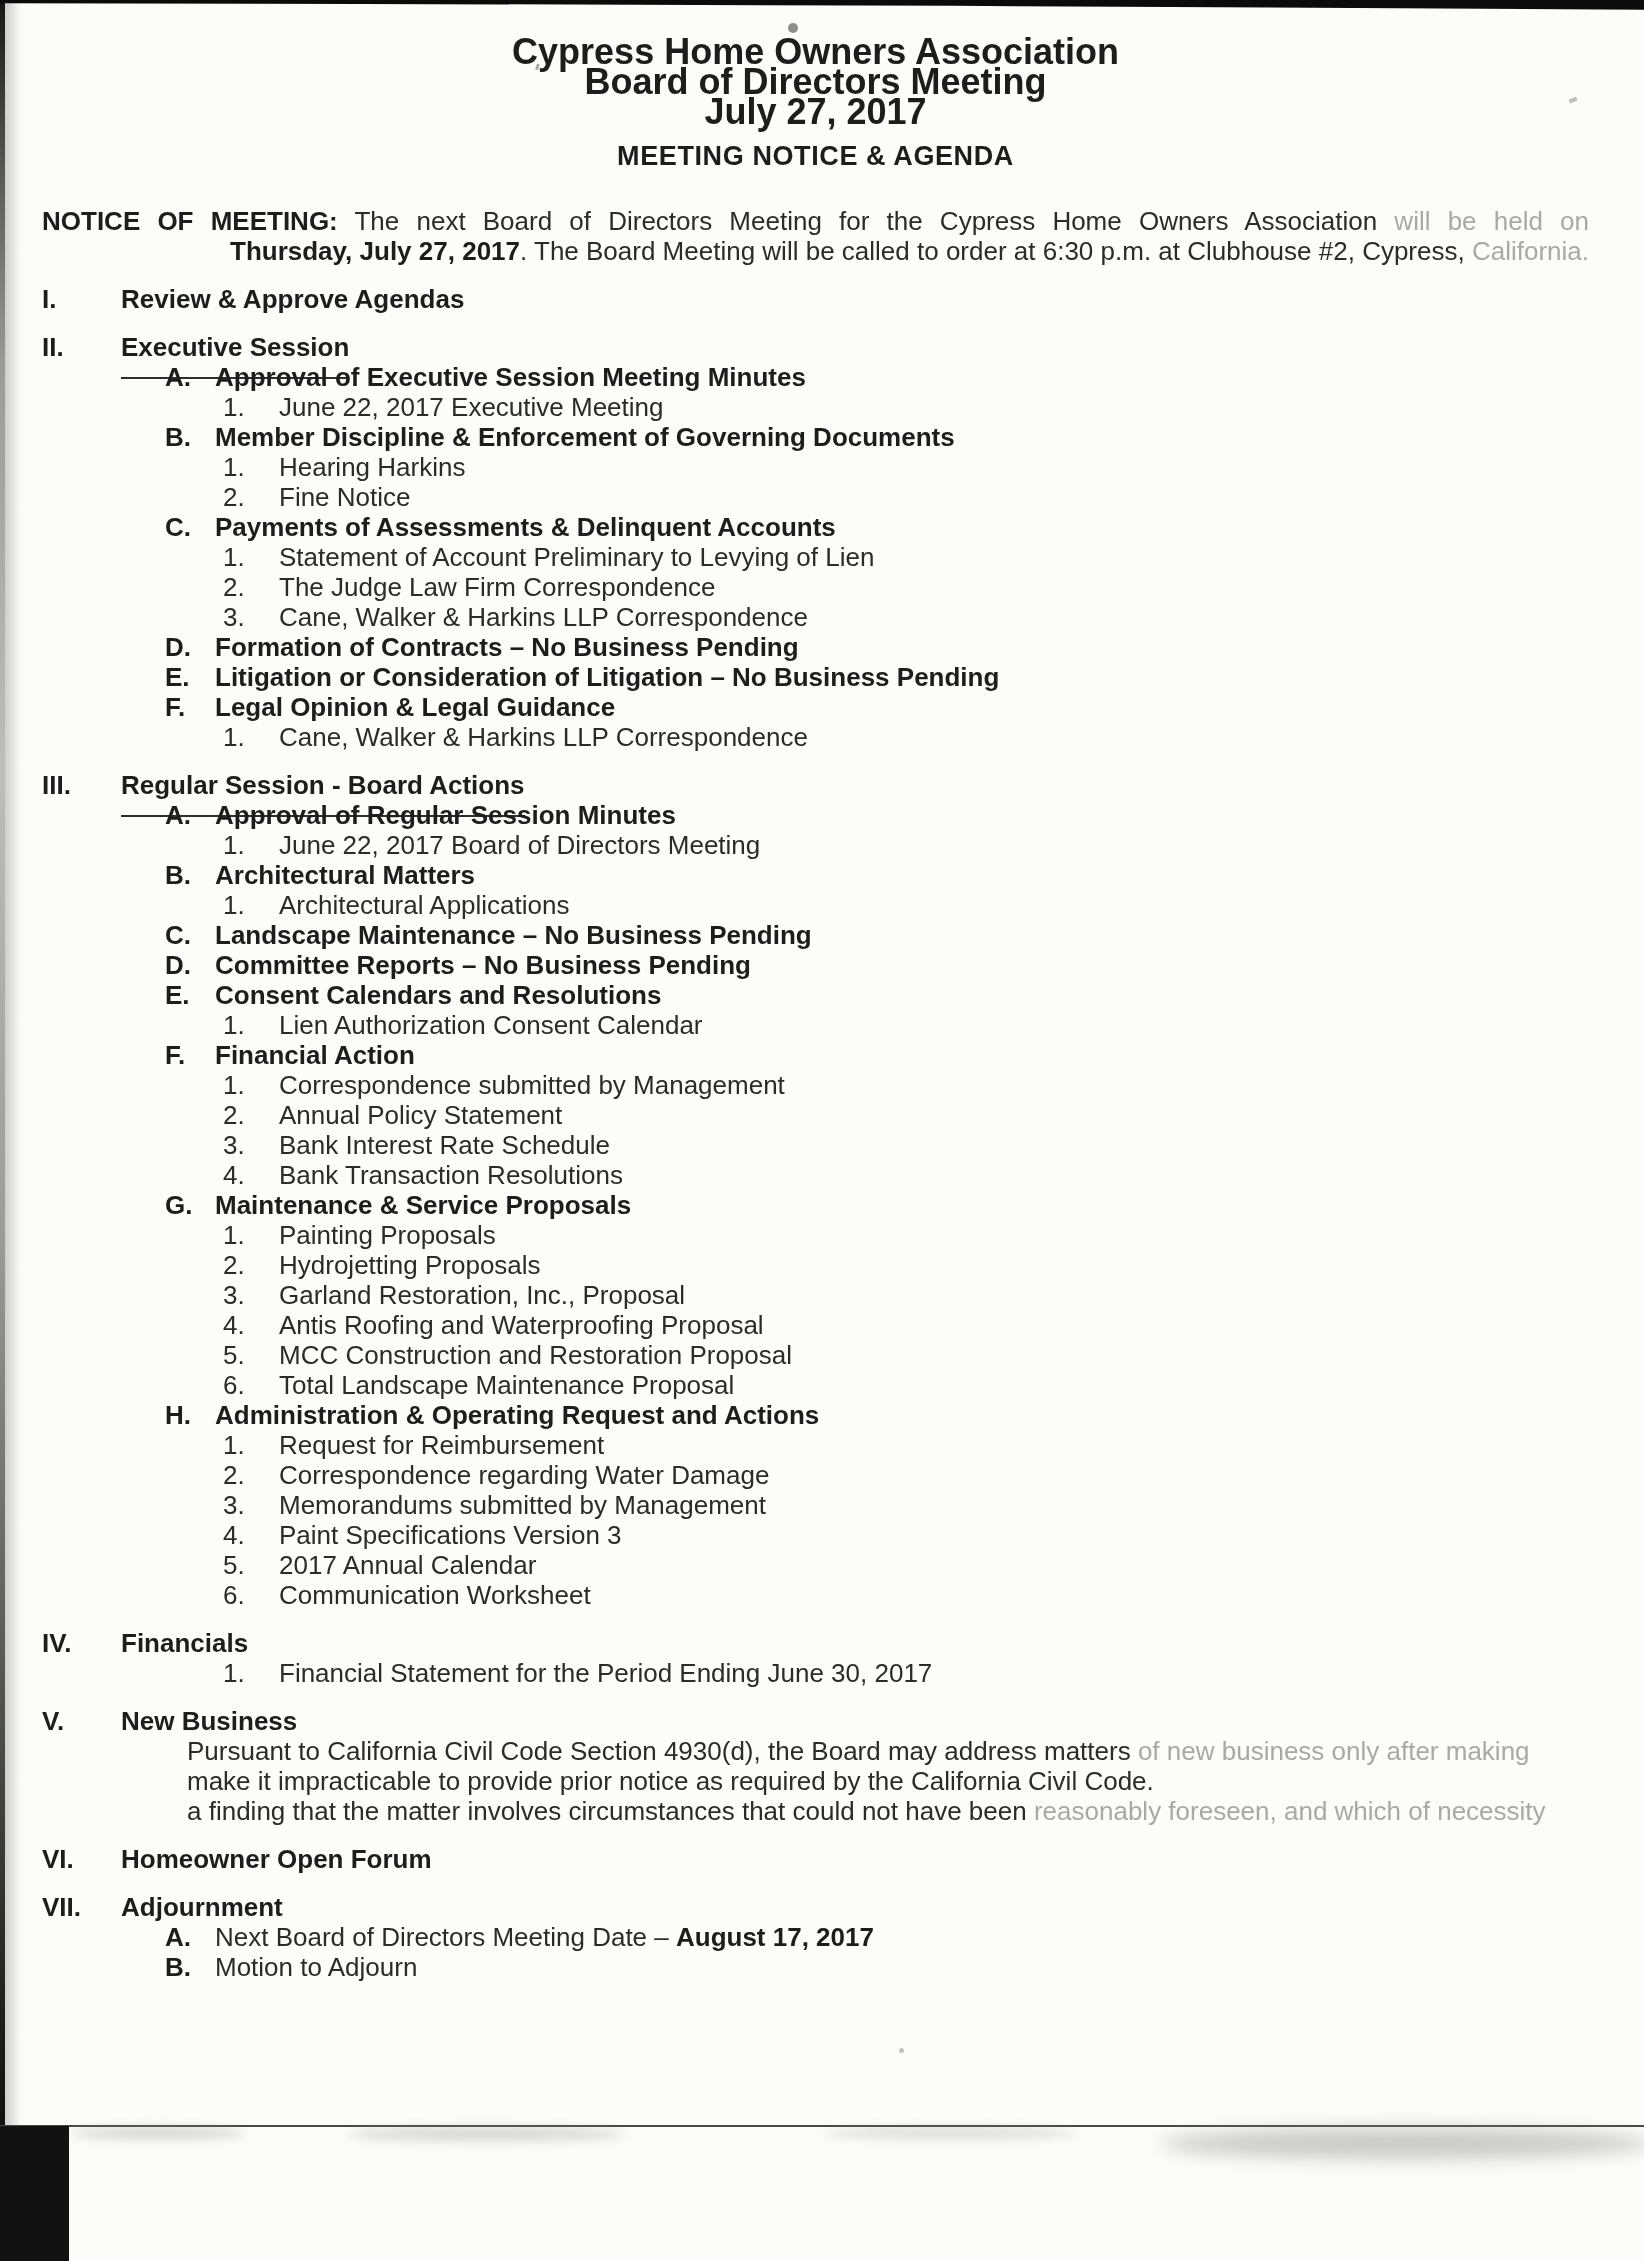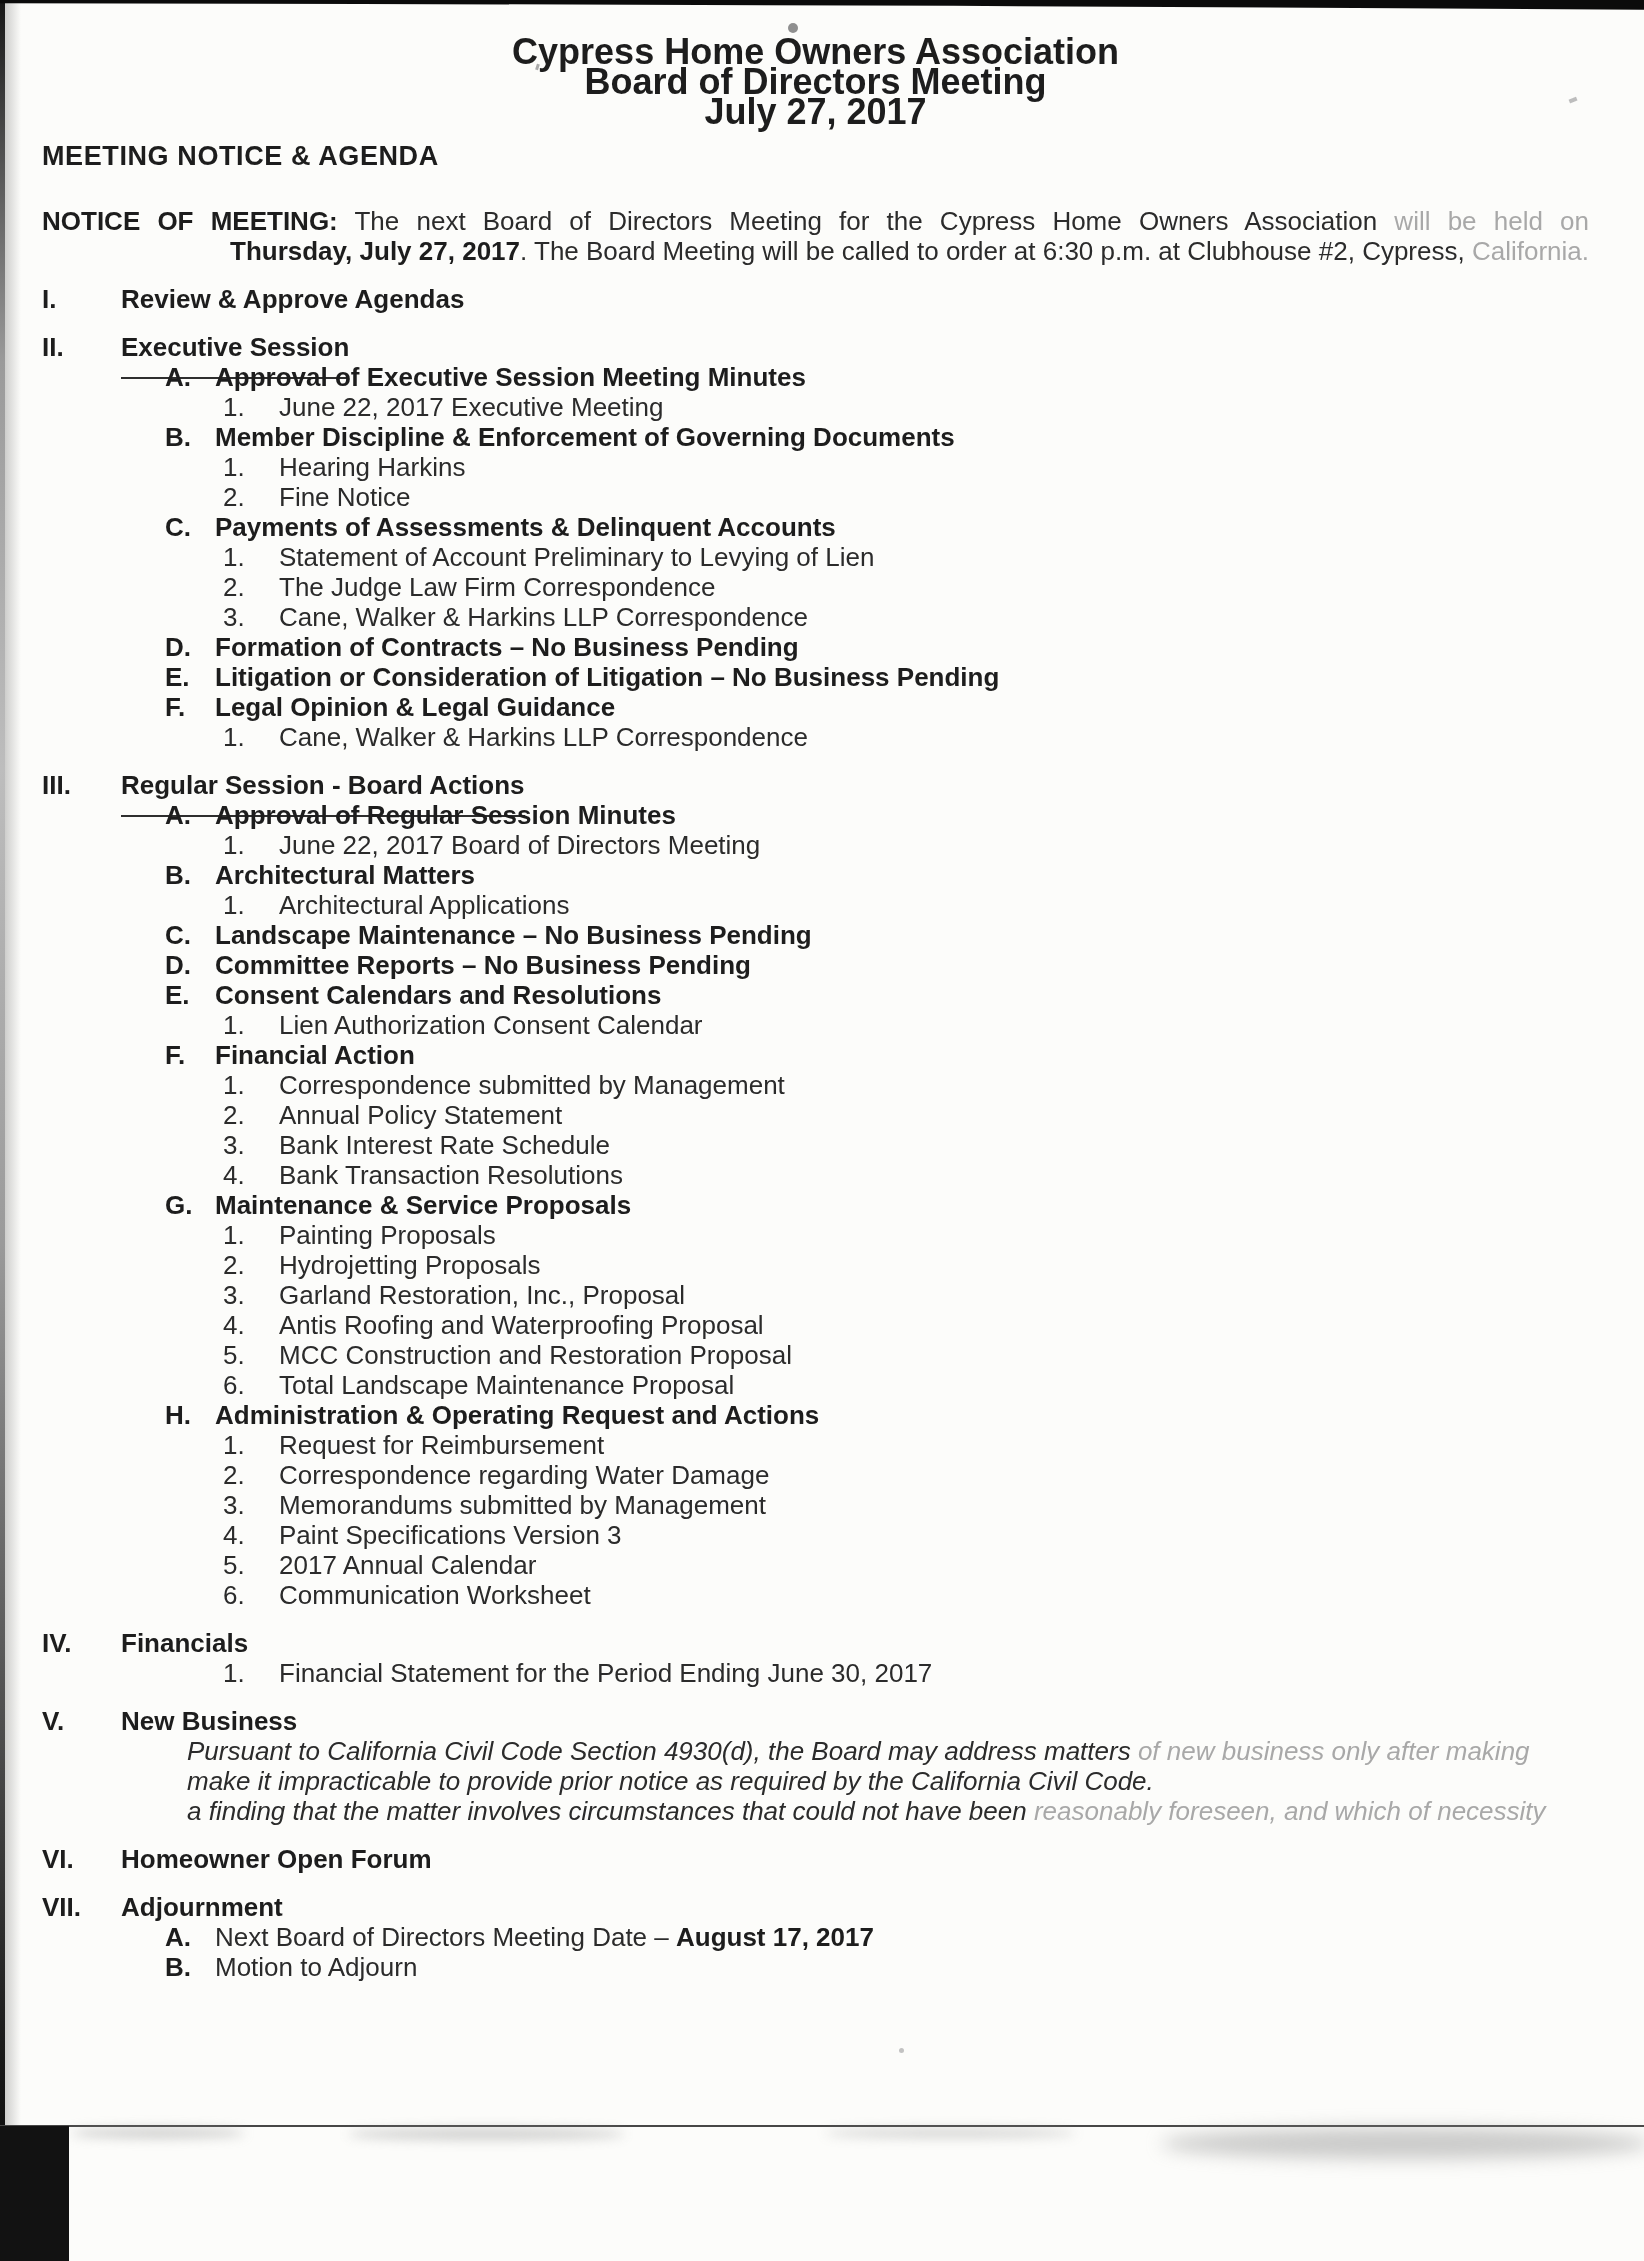--- a/index.html
+++ b/index.html
@@ -14,25 +14,25 @@
     width:1644px;height:2261px;
     background:var(--paper);
     overflow:hidden;position:relative;
     font-family:"Liberation Sans","DejaVu Sans",sans-serif;
     color:var(--ink);
     font-size:26px;
     -webkit-font-smoothing:antialiased;
   }
   .content{position:relative;padding:37px 55px 0 42px;}
   .b{font-weight:700;color:var(--ink-bold);}
-  .i{font-style:italic;}
+  .i{}
   .f{color:var(--faded);}
   
   .title-block{text-align:center;line-height:30px;font-weight:700;font-size:36px;color:var(--ink-bold);}
-  .subtitle{text-align:left;margin-top:13.5px;line-height:30px;font-weight:700;font-size:27px;letter-spacing:0.6px;color:var(--ink-bold);}
+  .subtitle{text-align:center;margin-top:13.5px;line-height:30px;font-weight:700;font-size:27px;letter-spacing:0.6px;color:var(--ink-bold);}
   
   .notice{margin-top:35px;line-height:30px;}
   .notice-line1{text-align:justify;text-align-last:justify;white-space:normal;}
   .notice-line2{text-align:right;}
   
   .agenda{margin-top:18.7px;}
   .section + .section{margin-top:18px;}
   .line{position:relative;line-height:30px;min-height:30px;white-space:nowrap;}
   .lvl0{padding-left:79px;}
   .lvl0 > .label{position:absolute;left:0;font-weight:700;color:var(--ink-bold);}

